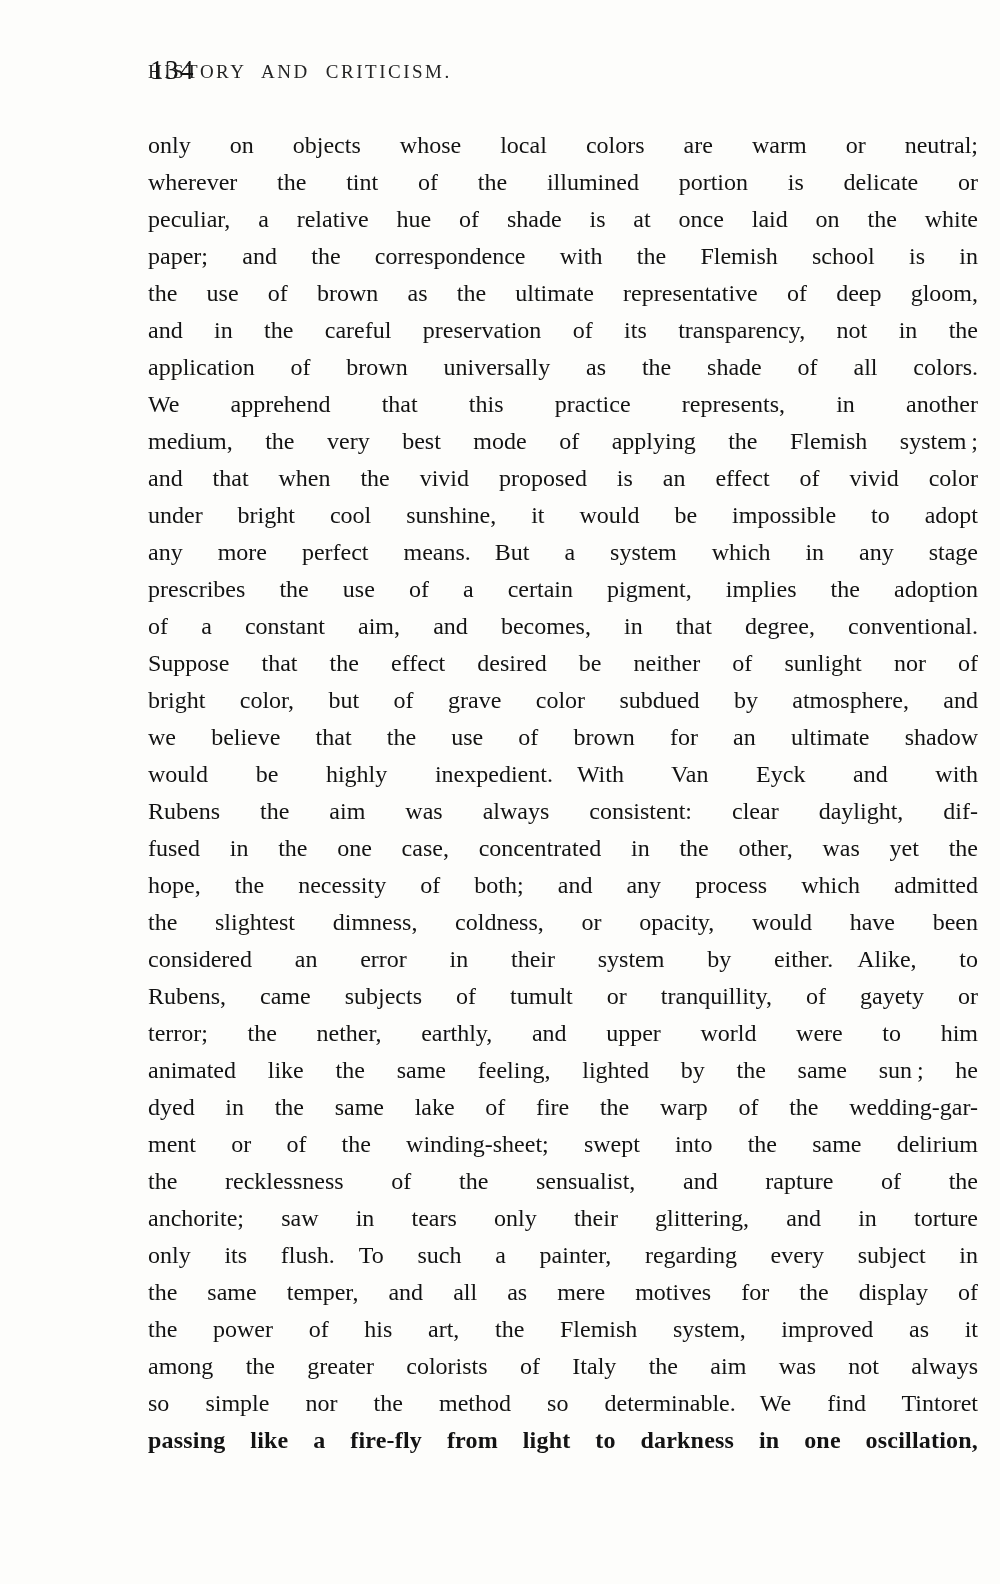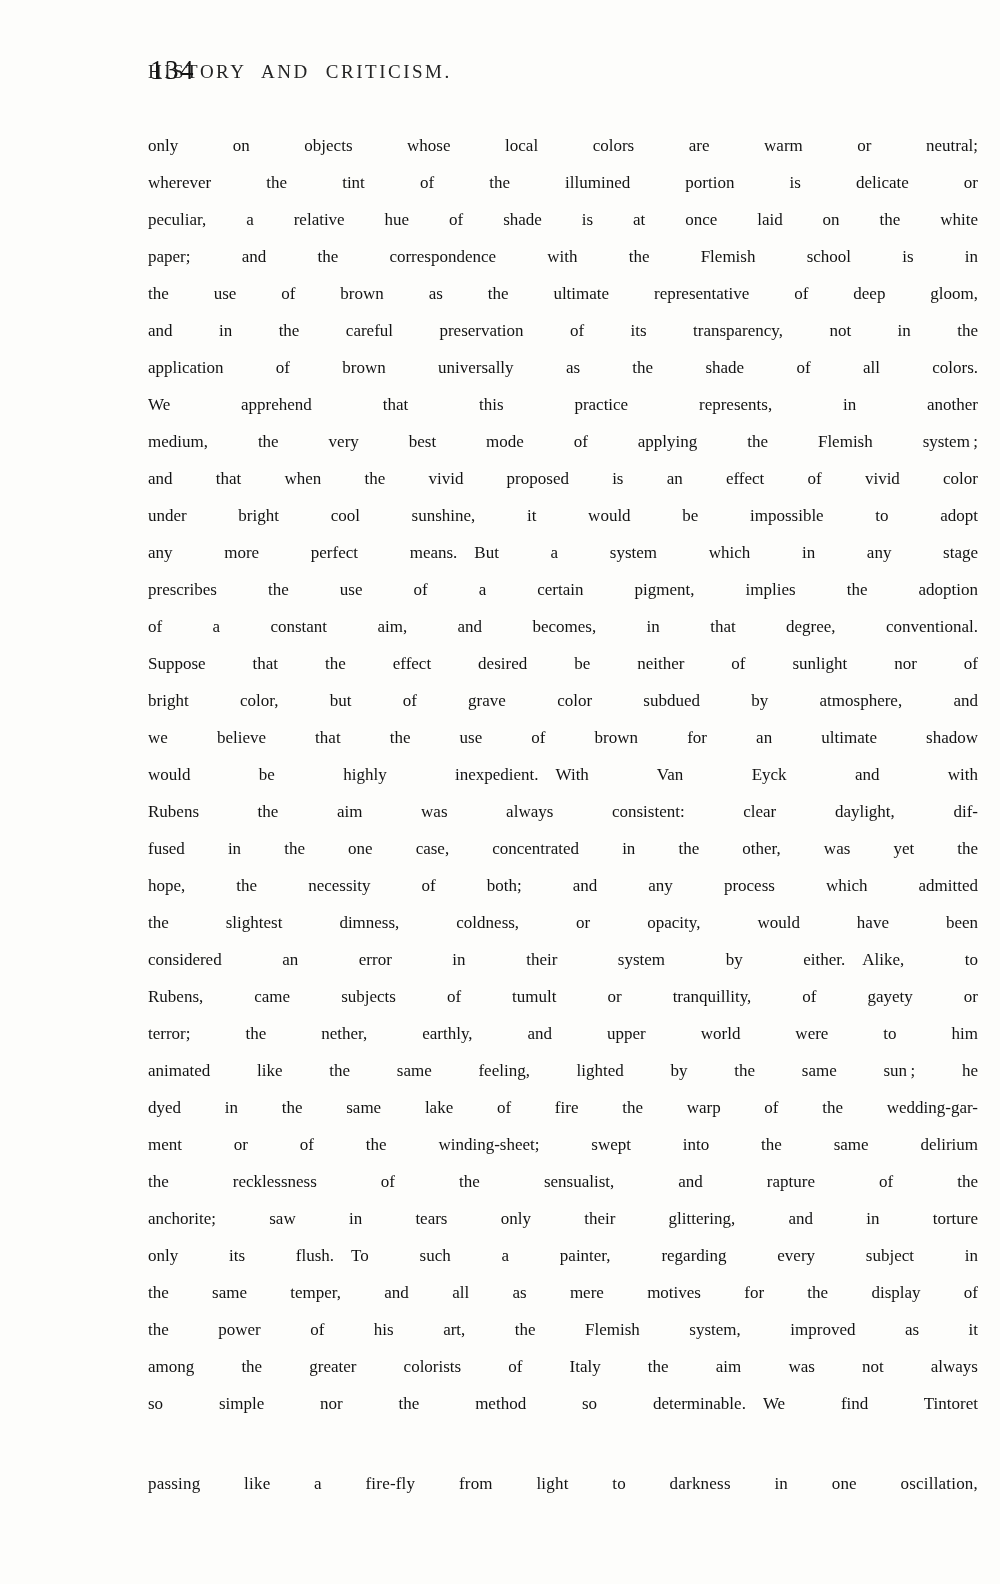--- a/index.html
+++ b/index.html
@@ -47,31 +47,30 @@
     padding-top: 2px;
     color: var(--ink-light);
   }
   .body-text {
     position: absolute;
     top: 127px;
     left: 148px;
     width: 830px;
   }
   .line, .final-line {
-    font-size: 17px;
+    font-size: 24px;
     line-height: 37px;
     text-align: justify;
     text-align-last: justify;
     white-space: normal;
     color: var(--ink);
   }
   .final-line {
-    font-weight: 400;
+    font-weight: 700;
     letter-spacing: 0.2px;
-    margin-top: 43px;
   }
 </style>
 </head>
 <body>
 
 <div class="page">
 
   <header class="running-head">
     <span class="page-num">134</span>
     <span class="head-title">HISTORY AND CRITICISM.</span>

